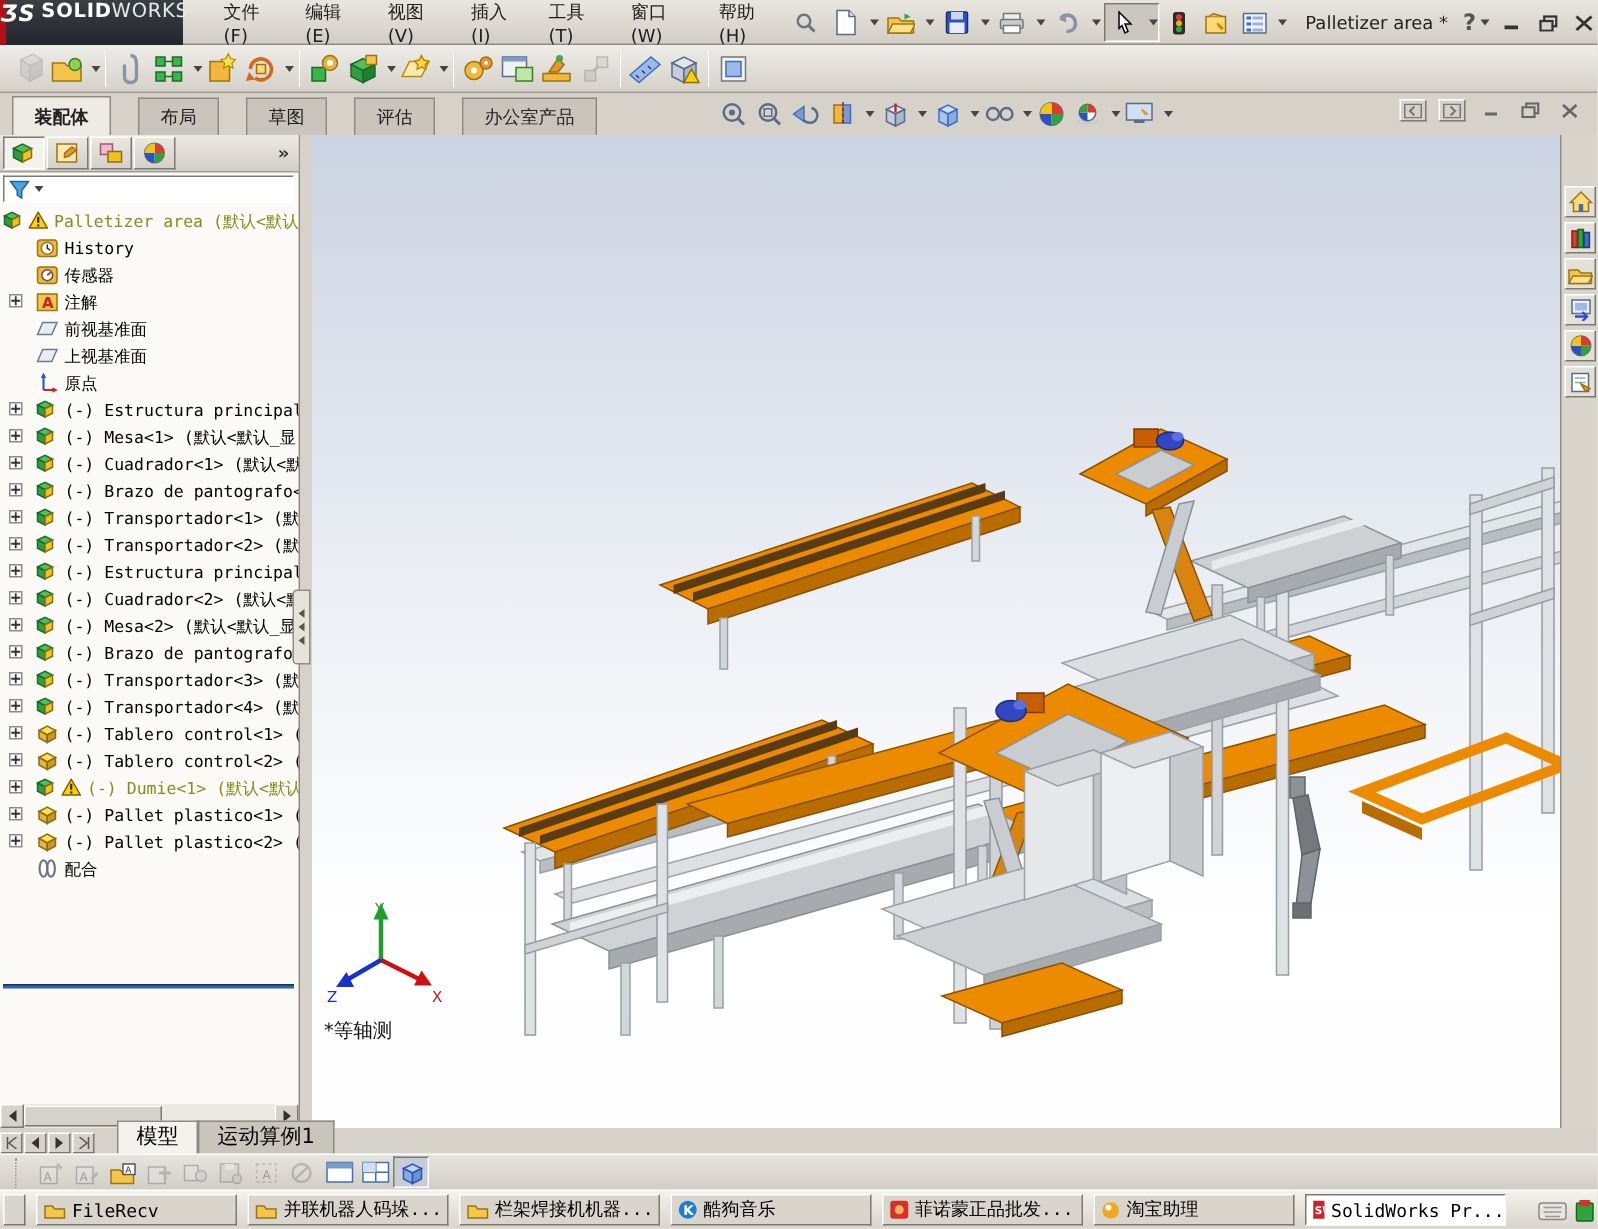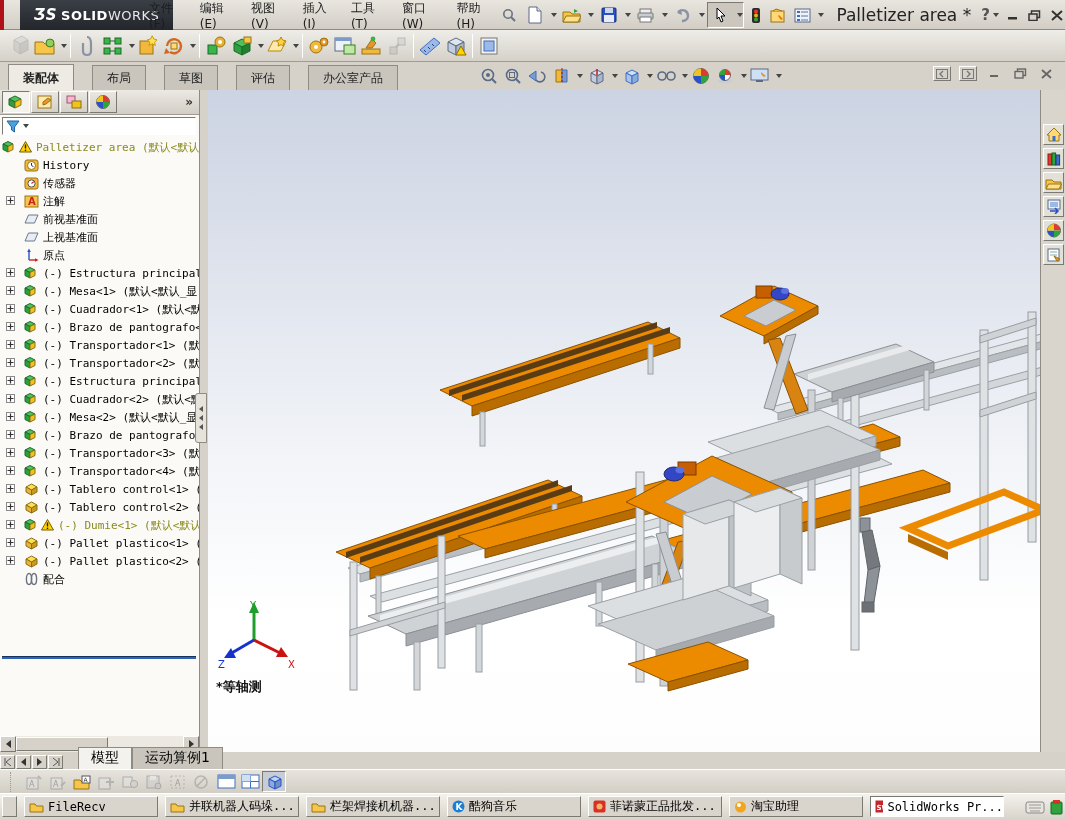--- a/index.html
+++ b/index.html
@@ -9,29 +9,29 @@
   .raised { border:1px solid; border-color:#ffffff #7a7a72 #7a7a72 #ffffff; }
   .sunken { border:1px solid; border-color:#7a7a72 #ffffff #ffffff #7a7a72; }
   .dd { width:0; height:0; border-left:3px solid transparent; border-right:3px solid transparent; border-top:4px solid #444; margin-left:3px; }
   .sep { width:1px; height:24px; background:#9a968e; border-right:1px solid #fff; margin:0 3px; }
 
   
   #titlebar { left:0; top:0; width:1065px; height:30px;
     background:linear-gradient(#e9e6df,#d2cec6); border-bottom:1px solid #8f8b83;
     display:flex; align-items:center; }
   #redstripe { left:0; top:0; width:4px; height:30px; background:#b01116; }
-  #logo { left:4px; top:0; width:153px; height:30px; background:linear-gradient(#3a3f46,#23262b);
-    color:#fff; display:flex; align-items:center; justify-content:center; font-size:13px; letter-spacing:.5px;margin-left:16px; }
+  #logo { left:4px; top:0; width:118px; height:30px; background:linear-gradient(#3a3f46,#23262b);
+    color:#fff; display:flex; align-items:flex-start; justify-content:center; font-size:13px; letter-spacing:.5px; }
   #logo .lp { font-style:italic; font-weight:bold; margin-right:4px; font-size:15px; }
   #logo .lb { font-weight:bold; } #logo .ll { font-weight:normal; color:#e8e8e8; }
   #menubar { left:140px; top:0; height:30px; display:flex; align-items:center; gap:2px; }
   .menu-item { padding:4px 9px; font-size:12px; color:#1c1c1c; cursor:default; }
   .qbtn { width:26px; height:24px; display:flex; align-items:center; justify-content:center; }
   .qgrp { display:flex; align-items:center; }
-  #doc-title { font-size:17px; color:#222; margin:0 8px 0 10px; white-space:nowrap; }
+  #doc-title { font-size:12px; color:#222; margin:0 8px 0 10px; white-space:nowrap; }
   .winbtn { width:21px; height:18px; margin-left:4px; display:flex; align-items:center; justify-content:center; }
 
   
   #toolbar2 { left:0; top:30px; width:1065px; height:32px; background:linear-gradient(#efede8,#d5d1c9);
     border-bottom:1px solid #a09c94; display:flex; align-items:center; padding-left:6px; }
   .t2btn { width:26px; height:26px; display:flex; align-items:center; justify-content:center; }
 
   
   #tabrow { left:0; top:62px; width:1065px; height:28px; background:#d6d2ca; }
   #cmdtabs { position:absolute; left:8px; bottom:0; display:flex; align-items:flex-end; }
@@ -70,21 +70,21 @@
   
   #splitter { left:201px; top:90px; width:7px; height:662px; background:#d6d2ca; }
   #split-handle { position:absolute; left:-6px; top:303px; width:12px; height:50px; background:#e6e3db;
     border:1px solid #8f8b83; border-radius:3px 0 0 3px; display:flex; flex-direction:column; align-items:center; justify-content:center; gap:3px; }
   .mini-arr { width:0; height:0; border-top:3px solid transparent; border-bottom:3px solid transparent; border-right:4px solid #555; }
 
   
   #viewport { left:208px; top:90px; width:832px; height:662px;
     background:linear-gradient(#ccd3e2 0%, #dde2ec 25%, #f2f4f8 55%, #ffffff 80%, #fdfdfd 100%); }
   #triad { position:absolute; left:10px; bottom:78px; }
-  #viewlabel { position:absolute; left:8px; bottom:56px; font-size:13px; font-weight:bold; color:#111; }
+  #viewlabel { position:absolute; left:8px; bottom:56px; font-size:13px; font-weight:normal; color:#111; }
 
   
   #taskpane { left:1040px; top:90px; width:25px; height:662px; background:#d9d5cd; border-left:1px solid #8f8b83; }
   .tpbtn { position:absolute; left:2px; width:21px; height:21px; background:#e3e0d8; display:flex; align-items:center; justify-content:center; }
 
   
   #doctabs { left:0; top:752px; width:1065px; height:17px; background:#d6d2ca; display:flex; align-items:flex-end; }
   .navbtn { width:15px; height:14px; background:#d6d2ca; display:flex; align-items:center; justify-content:center; margin-right:1px; }
   .dtab { font-size:14px; padding:1px 12px 2px; border:1px solid #8f8b83; border-bottom:none; background:#c9c5bd; }
   .dtab.active { background:#f4f2ec; }

